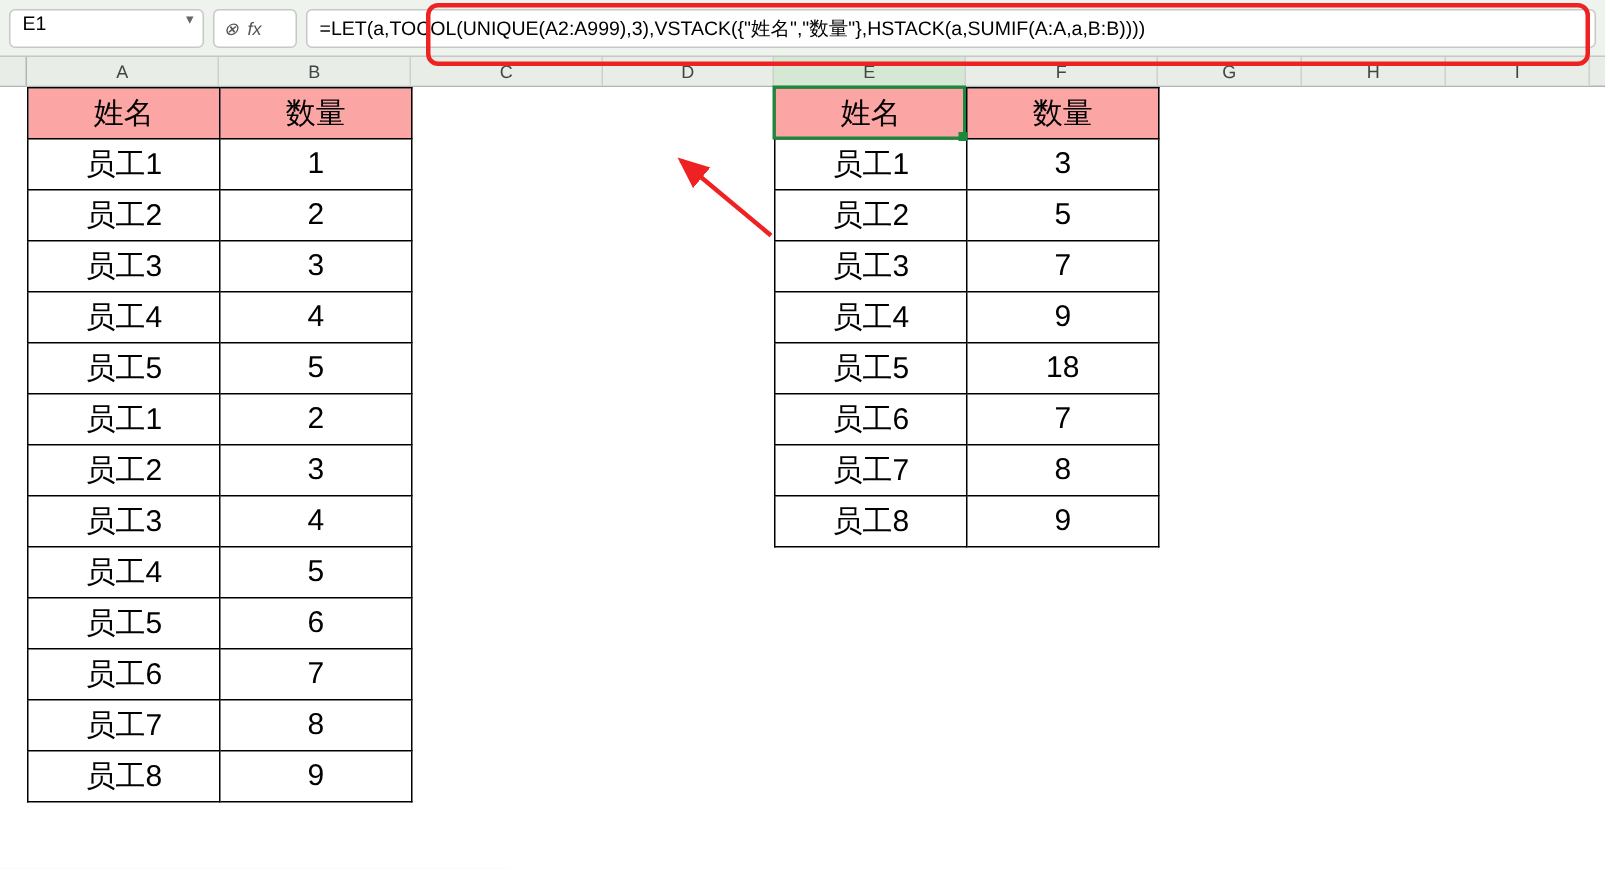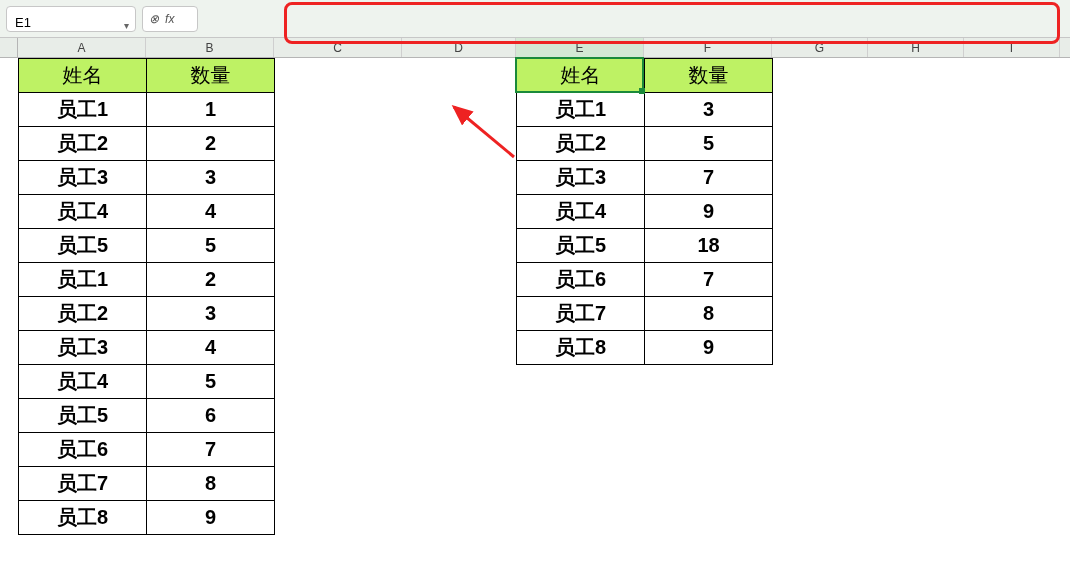--- a/index.html
+++ b/index.html
@@ -19,21 +19,21 @@
       display: flex;
       align-items: center;
       height: 38px;
       background: #eef3ee;
       border-bottom: 1px solid #c7c7c7;
       padding: 4px 6px;
       gap: 6px;
     }
     .namebox-wrap {
       display: flex;
-      align-items: flex-end;
+      align-items: flex-start;
       background: #fff;
       border: 1px solid #c7c7c7;
       border-radius: 4px;
       height: 26px;
       padding: 0 6px;
       min-width: 130px;
     }
     .namebox-input {
       border: none;
       outline: none;
@@ -123,24 +123,24 @@
     .data-table {
       position: absolute;
       border-collapse: collapse;
       font-size: 20px;
     }
     .data-table th, .data-table td {
       border: 1px solid #000;
       text-align: center;
       height: 34px;
       padding: 0;
-      font-weight: bold;
+      font-weight: normal;
     }
     .data-table th {
-      background: #bef264;
+      background: #fca5a5;
       font-weight: normal;
     }
     .data-table td {
       background: #fff;
     }
     .tblAB { top: 0; left: 18px; }
     .tblAB th, .tblAB td { width: 128px; }
     .tblEF { top: 0; left: 516px; }
     .tblEF th, .tblEF td { width: 128px; }
 
@@ -172,20 +172,23 @@
 <body>
 
 <div class="formula-row">
   <div class="namebox-wrap">
     <input class="namebox-input" value="E1" style="">
     <span class="namebox-caret">▾</span>
   </div>
   <div class="fx-zone" style="min-width:56px;">
     <span class="fx-icon">⊗</span>
     <span class="fx-icon">fx</span>
+  </div>
+  <div class="fx-zone formula-edit">
+    <input class="formula-input" value="=LET(a,TOCOL(UNIQUE(A2:A999),3),VSTACK({&quot;姓名&quot;,&quot;数量&quot;},HSTACK(a,SUMIF(A:A,a,B:B))))" style="">
   </div>
 </div>
 <div class="red-highlight"></div>
 
 <div class="col-headers">
   <div class="row-head-corner"></div>
   <div class="col-head cA">A</div>
   <div class="col-head cB">B</div>
   <div class="col-head cC">C</div>
   <div class="col-head cD">D</div>

